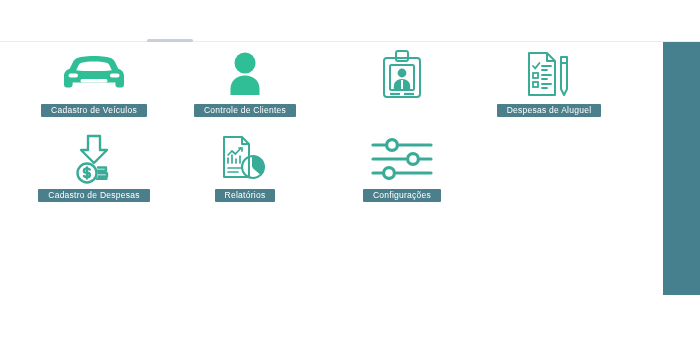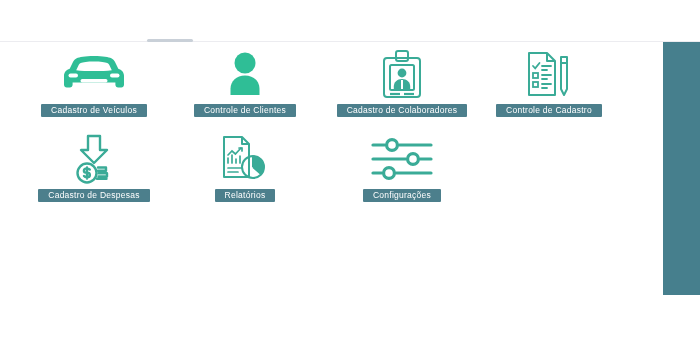--- a/index.html
+++ b/index.html
@@ -151,21 +151,20 @@
           </g>
           <g fill="#3aab97">
             <circle cx="22" cy="24" r="4.4"></circle>
             <path d="M22 30c-5 0-8.2 3.2-8.2 7.6V40h16.4v-2.4C30.2 33.2 27 30 22 30z"></path>
           </g>
           <g fill="#ffffff">
             <rect x="21" y="31" width="2" height="9"></rect>
           </g>
         </svg>
       </div>
-      <div class="menu-label">Cadastro de Colaboradores</div>
     </div>
 
     <div class="menu-item" id="item-aluguel">
       <div class="menu-icon">
         <svg width="48" height="50" viewBox="0 0 48 50">
           <g fill="none" stroke="#3aab97" stroke-width="2" stroke-linejoin="round">
             <path d="M4 4h18l8 8v34H4z"></path>
             <path d="M22 4v8h8"></path>
           </g>
           <g fill="none" stroke="#3aab97" stroke-width="1.8">
@@ -178,21 +177,21 @@
             <line x1="17" y1="30" x2="22" y2="30" stroke-linecap="round"></line>
             <line x1="17" y1="35" x2="26" y2="35" stroke-linecap="round"></line>
             <line x1="17" y1="39" x2="22" y2="39" stroke-linecap="round"></line>
           </g>
           <g fill="none" stroke="#3aab97" stroke-width="2" stroke-linejoin="round">
             <path d="M36 8h6v32l-3 6-3-6z"></path>
             <line x1="36" y1="14" x2="42" y2="14"></line>
           </g>
         </svg>
       </div>
-      <div class="menu-label">Controle de Cadastro</div>
+      <div class="menu-label">Despesas de Aluguel</div>
     </div>
 
     <div class="menu-item" id="item-despesas">
       <div class="menu-icon">
         <svg width="50" height="52" viewBox="0 0 50 52">
           <g fill="none" stroke="#3aab97" stroke-width="2.4" stroke-linejoin="round" stroke-linecap="round">
             <path d="M19 3h12v14h7L25 30 12 17h7z"></path>
             <circle cx="18" cy="40" r="9.5"></circle>
             <path d="M18 34.5v11M20.8 36.6c-.7-.8-1.8-1.2-2.9-1.2-1.7 0-3 1-3 2.3s1.3 2.1 3 2.1 3 .9 3 2.2-1.3 2.3-3 2.3c-1.2 0-2.3-.5-2.9-1.3"></path>
             <path d="M29 34.5h8v3.2h-8M29.5 40.2H38v3.2h-8.5M28 45.8h9.5"></path>

